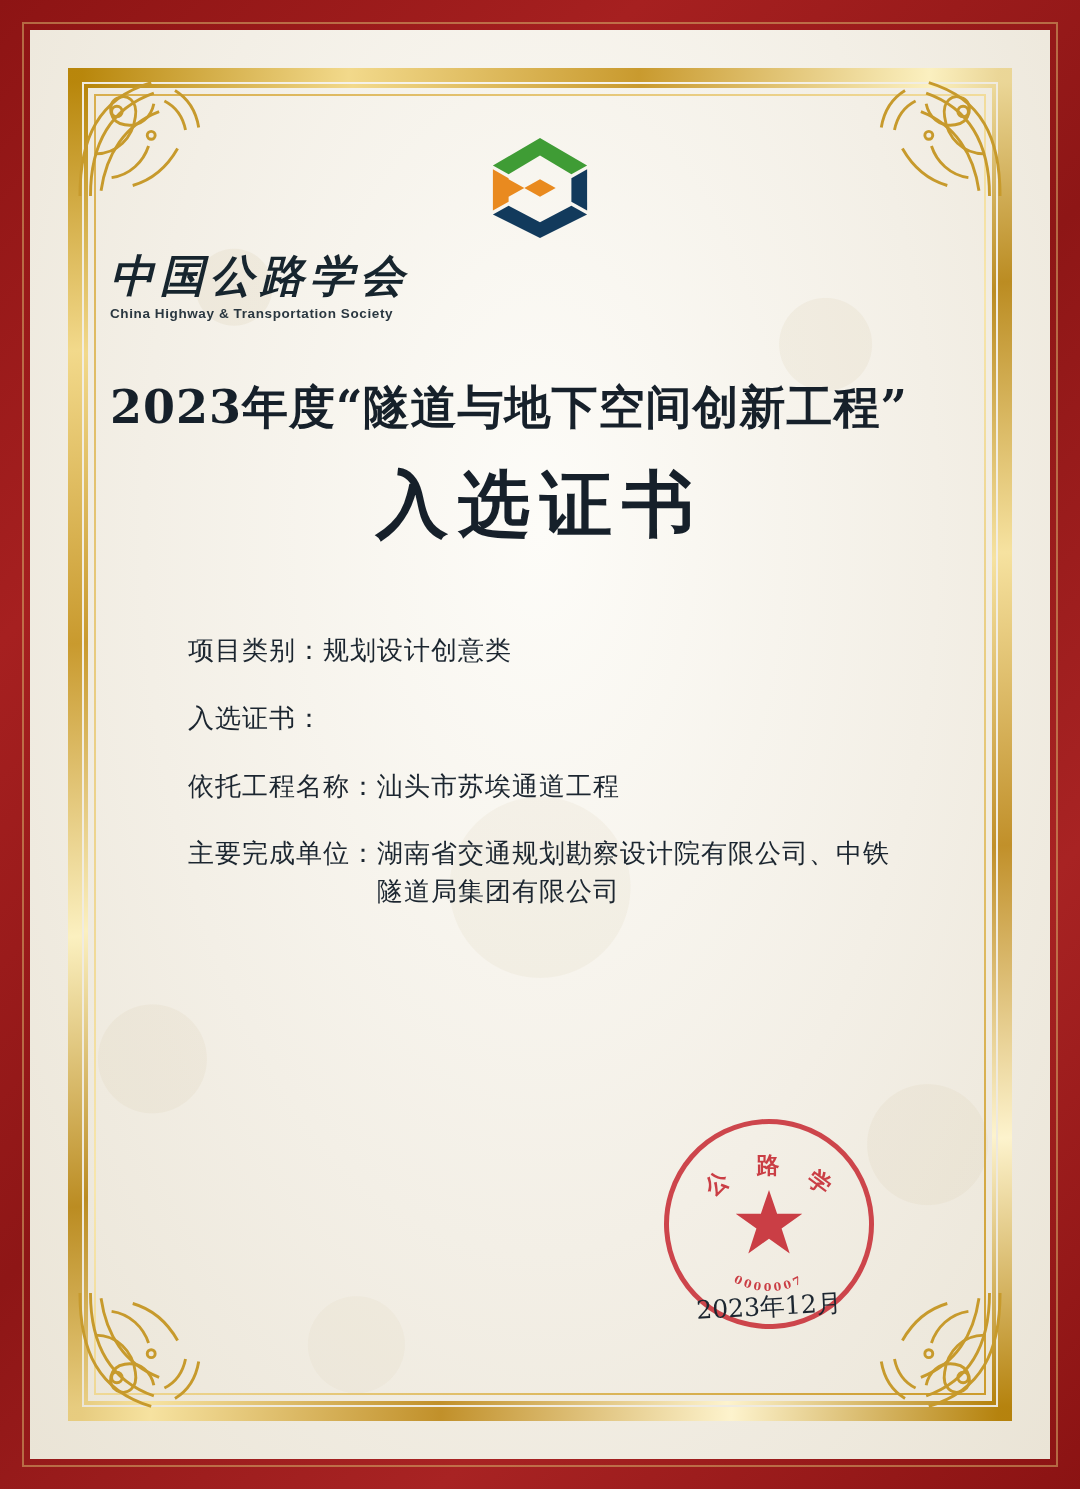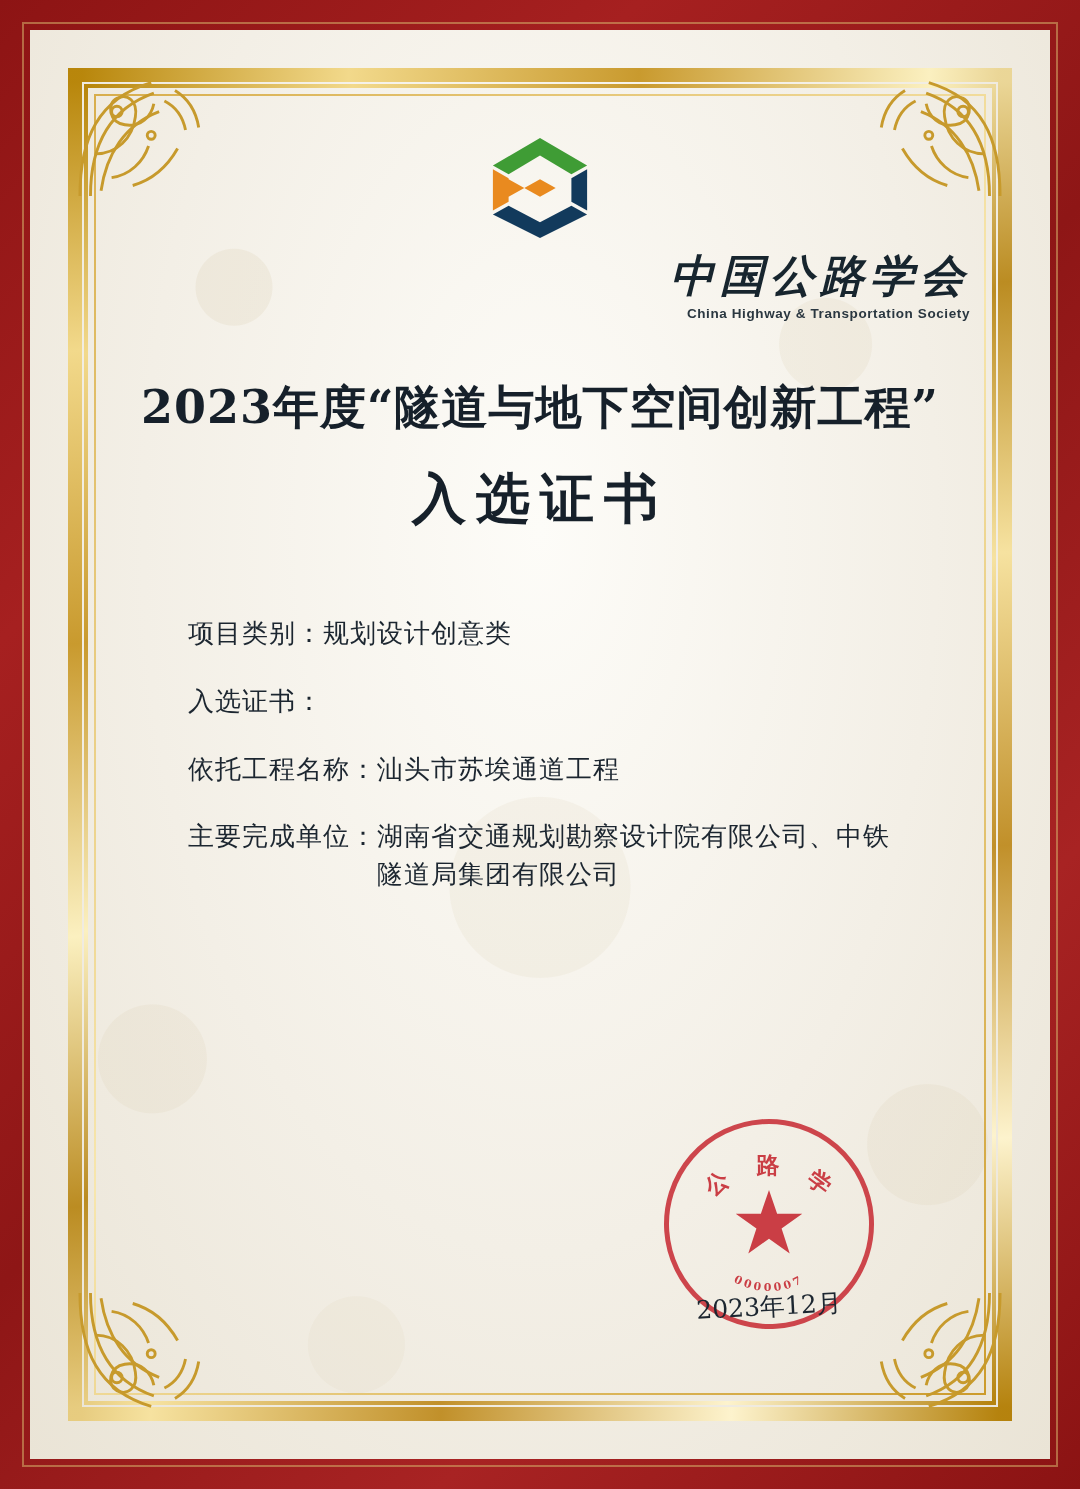--- a/index.html
+++ b/index.html
@@ -104,21 +104,21 @@
   
   .content {
     position: absolute;
     left: 80px;
     right: 80px;
     top: 86px;
     bottom: 70px;
   }
 
   .logo-block {
-    text-align: right;
+    text-align: left;
     margin-top: 20px;
   }
   .logo-mark {
     width: 118px;
     height: 104px;
     margin: 0 auto;
     display: block;
   }
   .logo-cn {
     margin-top: 12px;
@@ -134,33 +134,32 @@
     margin-top: 6px;
     font-family: Liberation Sans, sans-serif;
     font-size: 13.5px;
     letter-spacing: 0.6px;
     color: #2a3740;
     font-weight: 600;
   }
 
   .title-1 {
     margin-top: 56px;
-    text-align: center;
     font-family: "DejaVu Serif", serif;
     font-size: 46px;
     font-weight: 700;
     color: #16202a;
     letter-spacing: 1px;
     white-space: nowrap;
   }
   .title-2 {
-    margin-top: 24px;
+    margin-top: 18px;
     text-align: center;
     font-family: "DejaVu Serif", serif;
-    font-size: 54px;
+    font-size: 72px;
     font-weight: 700;
     color: #16202a;
     letter-spacing: 10px;
   }
 
   .fields {
     margin-top: 79px;
     padding-left: 78px;
     padding-right: 20px;
   }

